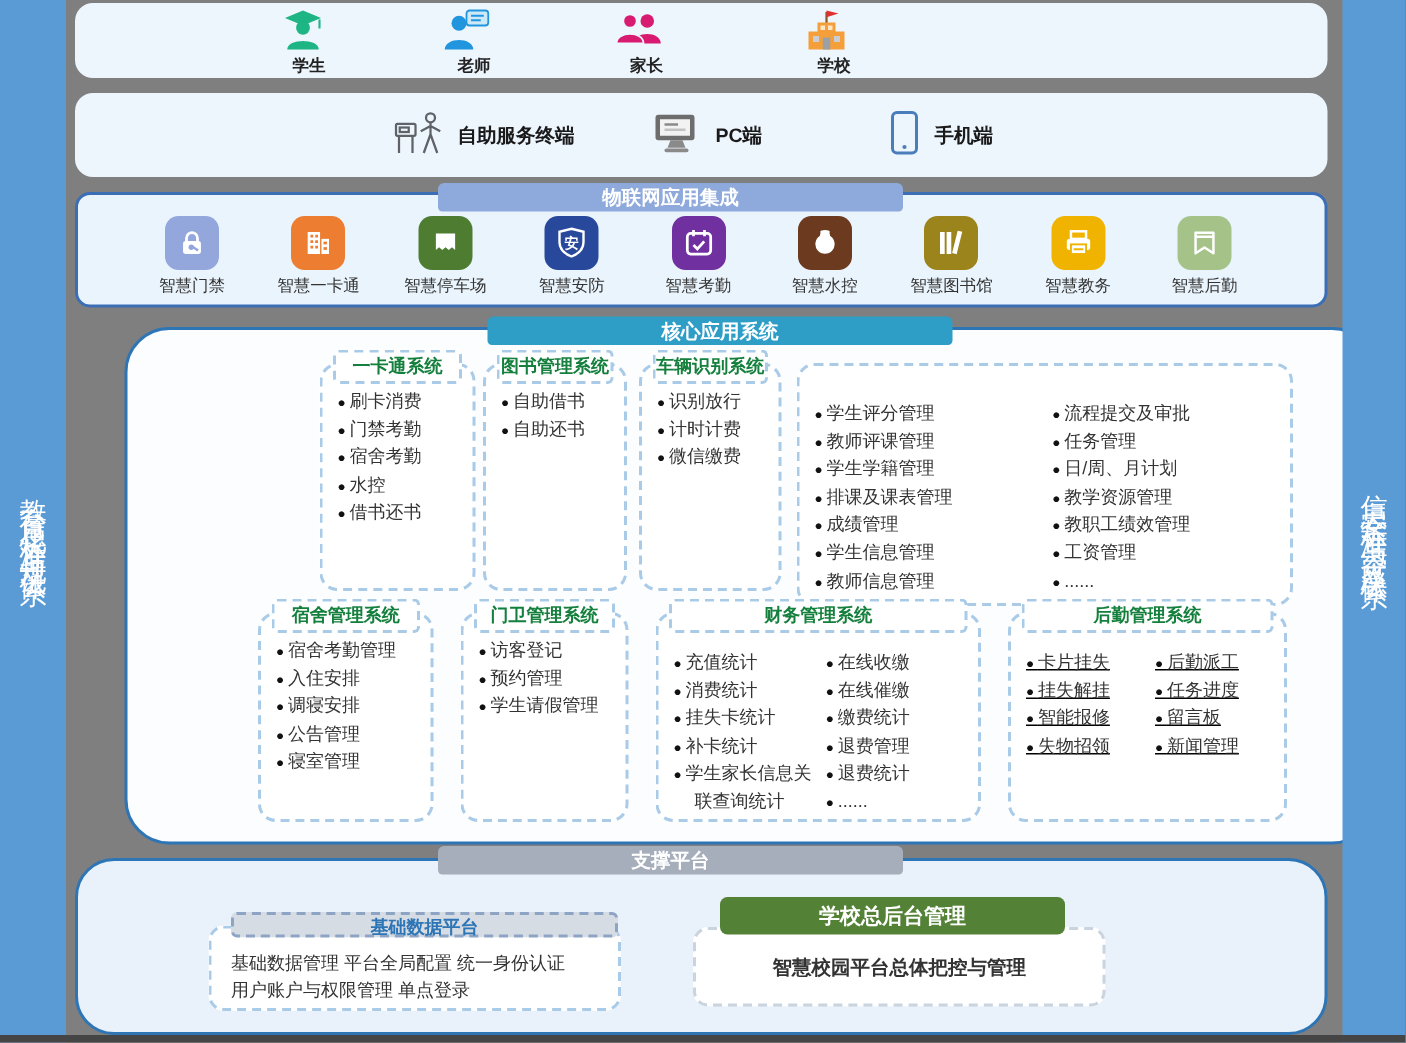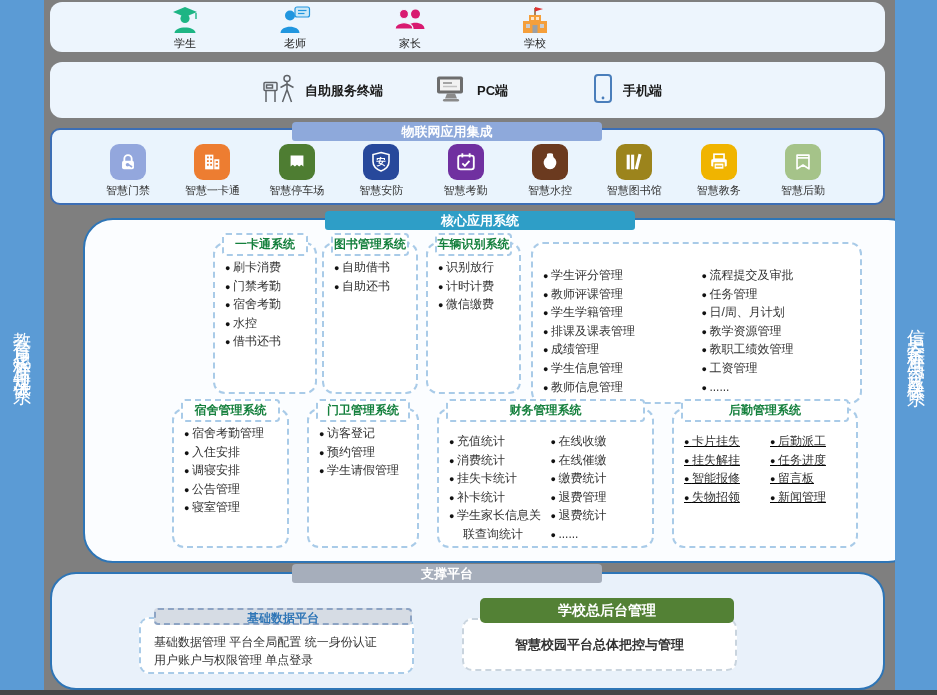--- a/index.html
+++ b/index.html
@@ -26,21 +26,21 @@
 
   
   .banner{position:absolute;left:240px;width:310px;height:19px;line-height:19px;
     text-align:center;color:#fff;font-size:13px;font-weight:bold;
     border-radius:4px 4px 3px 3px;z-index:3;}
   #iot-banner{top:-8px;background:#8ea9db;}
   #core-banner{top:-9px;background:#2e9ec7;}
   #support-banner{top:-10px;background:#a6aebb;}
 
   
-  .user-item{position:absolute;top:4px;width:64px;display:flex;flex-direction:column;align-items:center;}
+  .user-item{position:absolute;top:4px;width:64px;display:flex;flex-direction:column;align-items:flex-end;font-weight:bold;}
   .user-item:nth-child(1){left:103px;}
   .user-item:nth-child(2){left:213px;}
   .user-item:nth-child(3){left:328px;}
   .user-item:nth-child(4){left:453px;}
   .uicon{height:28px;display:flex;align-items:flex-end;}
   .ulabel{font-size:11px;color:#222;margin-top:2px;white-space:nowrap;}
 
   
   .term-item{position:absolute;top:50%;transform:translateY(-50%);
     display:flex;align-items:center;gap:9px;font-size:13px;font-weight:bold;color:#1a1a1a;}
@@ -75,21 +75,21 @@
   #core-row2 .sys-box:nth-child(3){left:352px;top:188px;width:217px;height:140px;}
   #core-row2 .sys-box:nth-child(4){left:587px;top:188px;width:186px;height:140px;text-decoration:underline;}
 
   
   .base-title{position:absolute;left:102px;top:34px;width:258px;height:17px;line-height:17px;
     background:#d6dce4;border:2px dashed #8da4c4;border-radius:4px;box-sizing:border-box;
     text-align:center;font-size:12px;font-weight:bold;color:#2e75b6;z-index:3;}
   .base-box{position:absolute;left:87px;top:43px;width:275px;height:57px;background:#fff;
     border:2px dashed #a9cbe8;border-radius:10px;box-sizing:border-box;
     padding:14px 0 0 13px;font-size:12px;color:#333;line-height:1.5;}
-  .admin-banner{position:absolute;left:428px;top:24px;width:254px;height:25px;line-height:25px;
+  .admin-banner{position:absolute;left:428px;top:24px;width:230px;height:25px;line-height:25px;
     background:#538135;border-radius:5px;text-align:center;color:#fff;
     font-size:14px;font-weight:bold;z-index:3;}
   .admin-box{position:absolute;left:410px;top:44px;width:275px;height:53px;background:#fff;
     border:2px dashed #c9d4de;border-radius:10px;box-sizing:border-box;
     display:flex;align-items:center;justify-content:center;
     font-size:13px;font-weight:bold;color:#333;}
 </style>
 </head>
 <body>
 

